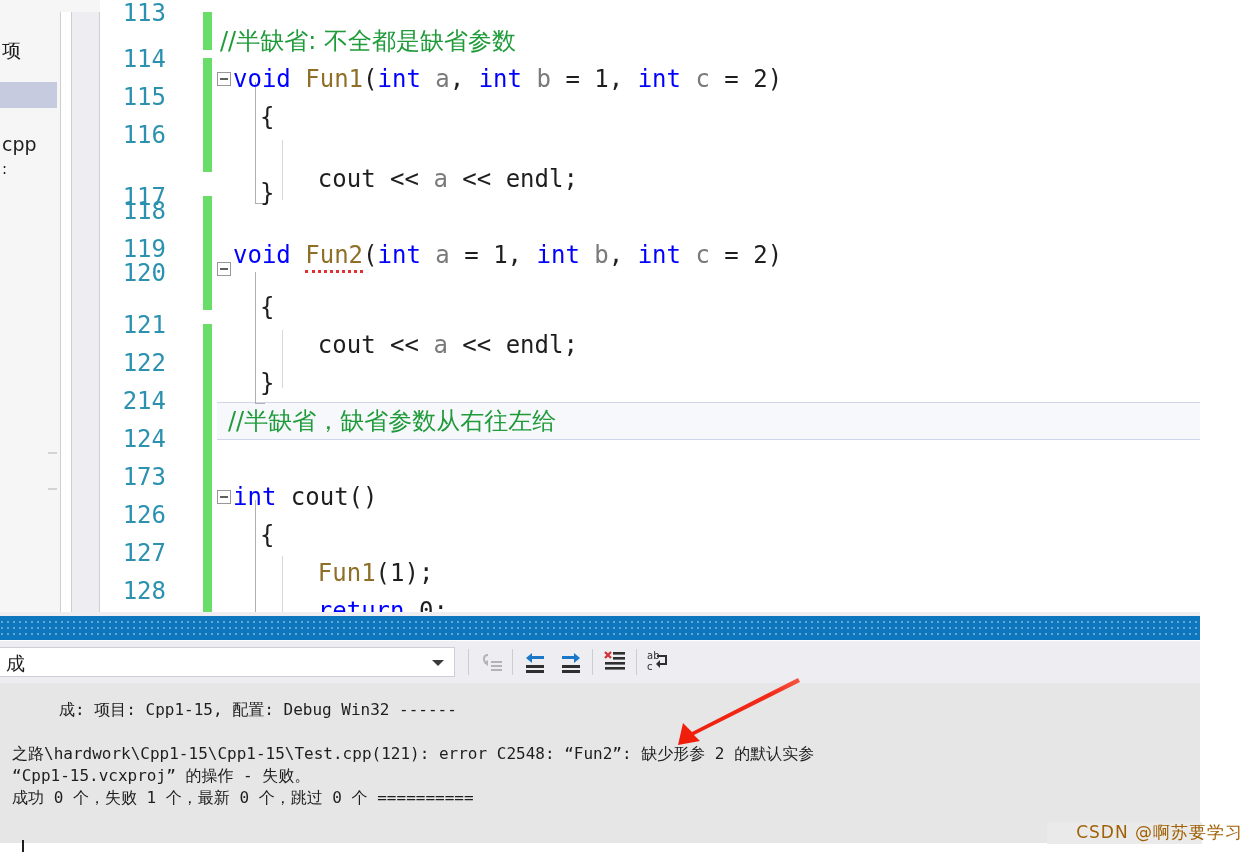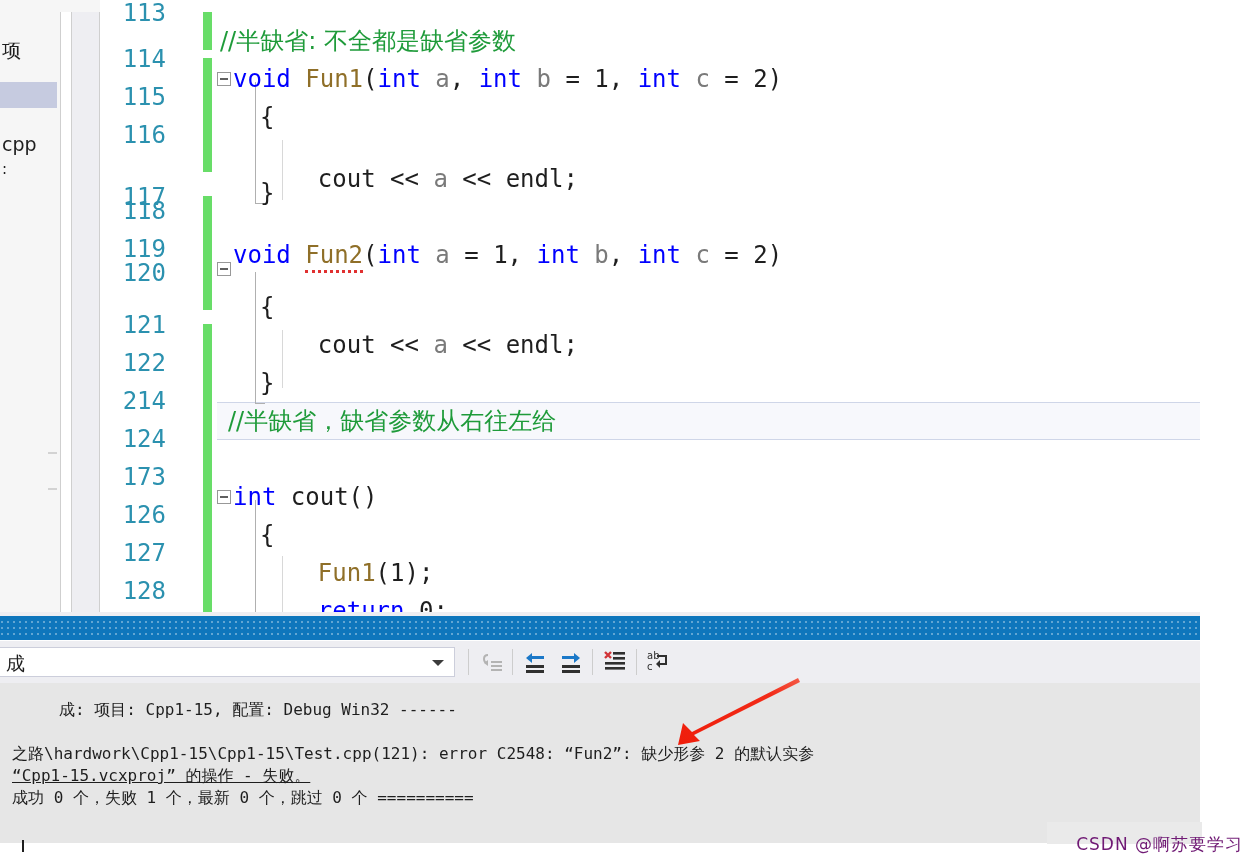--- a/index.html
+++ b/index.html
@@ -260,24 +260,24 @@
   .red-arrow {
     position: absolute;
     left: 650px; top: 665px;
     width: 170px; height: 90px;
     pointer-events: none;
   }
 
   
   .watermark {
     position: absolute;
-    right: 8px; bottom: 4px;
+    right: 8px; bottom: 16px;
     font-family: "DejaVu Sans", sans-serif;
     font-size: 17px;
-    color: #701a75;
+    color: #a16207;
     letter-spacing: 1px;
     white-space: nowrap;
   }
   .wm-bg {
     position: absolute;
     left: 1047px; top: 822px;
     width: 155px; height: 22px;
     background: #eaeaea;
   }
 </style>
@@ -482,21 +482,21 @@
         <text x="3" y="23" font-family="DejaVu Sans, sans-serif" font-size="10" fill="#2f2f2f">c</text>
         <path d="M13 9 h9 v8 h-9" stroke="#2f2f2f" stroke-width="2" fill="none"></path>
         <path d="M16 13 l-4 4 l4 4 z" fill="#2f2f2f"></path>
       </svg>
     </div>
   </div>
 
   <div class="output-body">
     <div class="out-line" style="left:12px; top:17px;margin-left:47px;">成: 项目: Cpp1-15, 配置: Debug Win32 ------</div>
     <div class="out-line" style="left:12px; top:61px;">之路\hardwork\Cpp1-15\Cpp1-15\Test.cpp(121): error C2548: “Fun2”: 缺少形参 2 的默认实参</div>
-    <div class="out-line" style="left:12px; top:83px;text-decoration:underline;">“Cpp1-15.vcxproj” 的操作 - 失败。</div>
+    <div class="out-line" style="left:12px; top:83px;">“Cpp1-15.vcxproj” 的操作 - 失败。</div>
     <div class="out-line" style="left:12px; top:105px;">成功 0 个，失败 1 个，最新 0 个，跳过 0 个 ==========</div>
   </div>
 
   <div class="output-bottom-edge"></div>
   <div class="out-caret"></div>
 
   <svg class="red-arrow" viewBox="0 0 170 90">
     <defs>
       <linearGradient id="redgrad" x1="1" y1="0" x2="0" y2="1">
         <stop offset="0%" stop-color="#f45a46"></stop>

